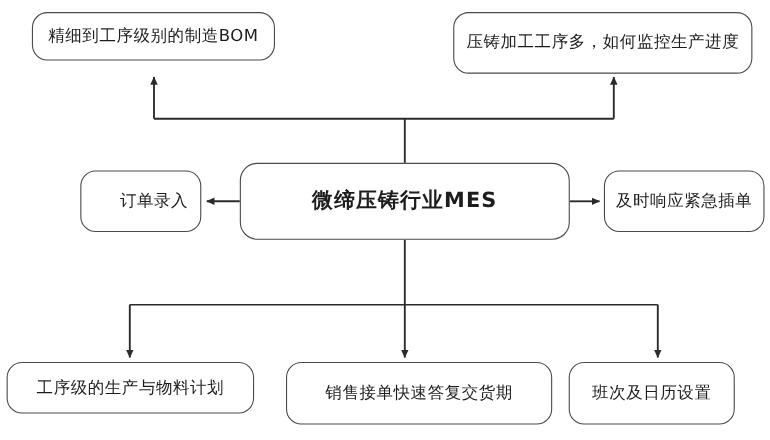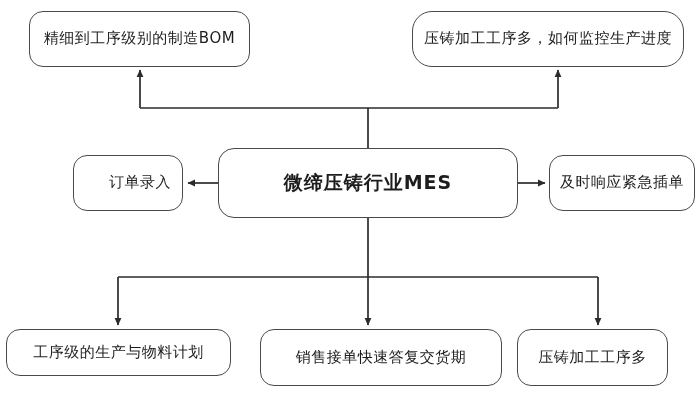--- a/index.html
+++ b/index.html
@@ -84,25 +84,25 @@
 
     <path d="M368,218 L368,325" fill="none" stroke="#2b2b2b" stroke-width="1.7" marker-end="url(#arrowHead)"></path>
 
     <path d="M118,277 L598,277" fill="none" stroke="#2b2b2b" stroke-width="1.5"></path>
 
     <path d="M118,277 L118,325" fill="none" stroke="#2b2b2b" stroke-width="1.7" marker-end="url(#arrowHead)"></path>
 
     <path d="M598,277 L598,325" fill="none" stroke="#2b2b2b" stroke-width="1.7" marker-end="url(#arrowHead)"></path>
   </svg>
 
-  <div class="node" style="left:29px; top:11px; width:221px; height:56px;">
+  <div class="node" style="left:29px; top:11px; width:221px; height:44px;">
     <span class="node-label">精细到工序级别的制造BOM</span>
   </div>
 
-  <div class="node" style="left:412px; top:11px; width:272px; height:56px;border-radius:20px;">
+  <div class="node" style="left:412px; top:11px; width:272px; height:56px;">
     <span class="node-label">压铸加工工序多，如何监控生产进度</span>
   </div>
 
   <div class="node" style="left:73px; top:155px; width:110px; height:56px;padding-left:24px;">
     <span class="node-label">订单录入</span>
   </div>
 
   <div class="node" style="left:549px; top:155px; width:146px; height:56px;">
     <span class="node-label">及时响应紧急插单</span>
   </div>
@@ -113,16 +113,16 @@
 
   <div class="node" style="left:6px; top:329px; width:225px; height:47px;">
     <span class="node-label">工序级的生产与物料计划</span>
   </div>
 
   <div class="node" style="left:260px; top:329px; width:242px; height:57px;">
     <span class="node-label">销售接单快速答复交货期</span>
   </div>
 
   <div class="node" style="left:517px; top:329px; width:151px; height:57px;">
-    <span class="node-label">压铸加工工序多</span>
+    <span class="node-label">班次及日历设置</span>
   </div>
 
 </div>
 
 </body></html>

